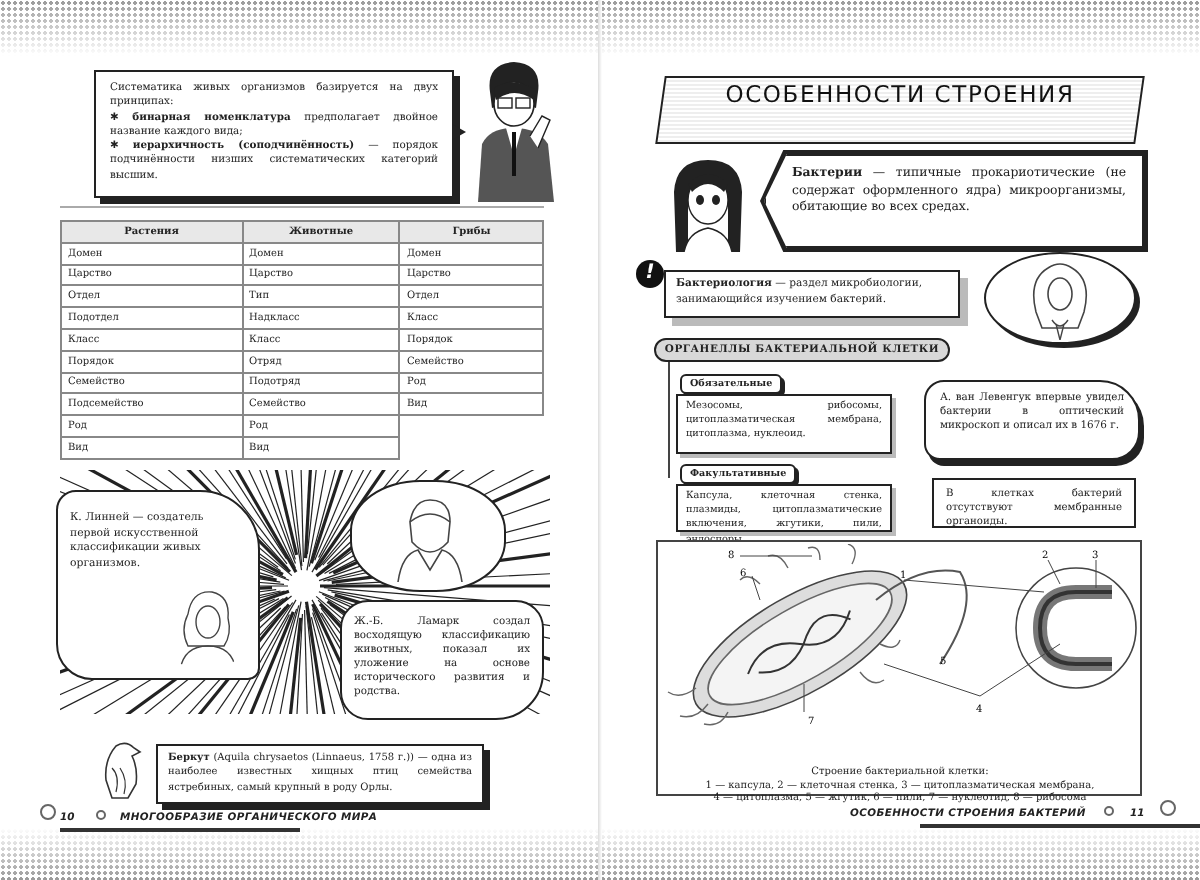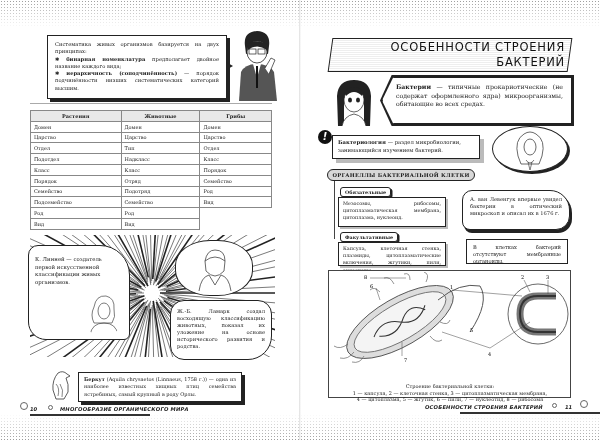--- a/index.html
+++ b/index.html
@@ -31,21 +31,21 @@
   .eagle { position: absolute; left: 50px; top: 370px; width: 22px; height: 30px; }
   .note-berkut { position: absolute; left: 78px; top: 372px; width: 164px; height: 30px; border: 1.3px solid #222; box-shadow: 3px 3px 0 #222; background: #fff; padding: 3px 5px; font-size: 5px; line-height: 7.3px; text-align: justify; }
   .footer-left { position: absolute; left: 20px; top: 402px; width: 250px; height: 14px; font-family: "DejaVu Sans", sans-serif; font-size: 5.2px; font-style: italic; font-weight: bold; }
   .footer-left .pg { position: absolute; left: 10px; top: 4px; }
   .footer-left .ttl { position: absolute; left: 40px; top: 4px; letter-spacing: 0.2px; }
   .footer-left .line { position: absolute; left: 10px; top: 12px; width: 120px; height: 1.5px; background: #333; }
   .swirl { position: absolute; width: 8px; height: 8px; border: 1px solid #666; border-radius: 50%; }
 
   
   .title-banner { position: absolute; left: 330px; top: 38px; width: 240px; height: 34px; background: repeating-linear-gradient(180deg, #fff 0 1px, #eee 1px 2px); border: 1.3px solid #222; transform: skewX(-8deg); }
-  .title-text { position: absolute; left: 335px; top: 40px; width: 230px; text-align: right; font-family: "DejaVu Sans", sans-serif; font-size: 11.5px; line-height: 15px; letter-spacing: 0.8px; color: #111; }
+  .title-text { position: absolute; left: 335px; top: 40px; width: 230px; text-align: center; font-family: "DejaVu Sans", sans-serif; font-size: 11.5px; line-height: 15px; letter-spacing: 0.8px; color: #111; }
   .char-girl { position: absolute; left: 332px; top: 78px; width: 44px; height: 48px; }
   .bubble-bact { position: absolute; left: 382px; top: 77px; width: 190px; height: 47px; border: 1.3px solid #222; background: #fff; clip-path: polygon(6% 0, 100% 0, 100% 100%, 6% 100%, 0 50%); padding: 5px 8px 5px 13px; font-size: 6.2px; line-height: 8.5px; text-align: justify; }
   .bubble-bact-border { position: absolute; left: 380px; top: 75px; width: 194px; height: 51px; background: #222; clip-path: polygon(6% 0, 100% 0, 100% 100%, 6% 100%, 0 50%); }
   .bubble-bact b { font-weight: bold; }
   .excl-icon { position: absolute; left: 318px; top: 130px; width: 14px; height: 14px; background: #111; border-radius: 50%; color: #fff; font-family: "DejaVu Sans", sans-serif; font-size: 10px; text-align: center; line-height: 14px; font-weight: bold; font-style: italic; }
   .box-bacteriology { position: absolute; left: 332px; top: 135px; width: 148px; height: 24px; border: 1.3px solid #222; background: #fff; padding: 3px 5px; font-size: 5.3px; line-height: 7.5px; box-shadow: 4px 4px 0 #bbb; }
   .portrait-leeuw { position: absolute; left: 492px; top: 126px; width: 76px; height: 46px; border: 1.5px solid #222; border-radius: 50%; background: #fff; box-shadow: 2px 2px 0 #222; }
   .organelle-header { position: absolute; left: 327px; top: 169px; width: 148px; height: 12px; background: #d8d8d8; border: 1.2px solid #222; border-radius: 6px; font-size: 5.2px; font-weight: bold; text-align: center; line-height: 10px; letter-spacing: 0.3px; }
   .tree-line { position: absolute; left: 334px; top: 181px; width: 1px; height: 58px; background: #444; }
   .tag { position: absolute; height: 10px; border: 1px solid #222; border-radius: 3px; background: #fff; font-size: 4.8px; font-weight: bold; line-height: 8px; padding: 0 4px; box-shadow: 1.5px 1.5px 0 #222; }
@@ -273,21 +273,20 @@
   <div class="swirl" style="left:0;top:0"></div>
   <span class="pg">10</span>
   <div class="swirl" style="left:28px;top:3px;width:5px;height:5px"></div>
   <span class="ttl">МНОГООБРАЗИЕ ОРГАНИЧЕСКОГО МИРА</span>
   <div class="line"></div>
 </div>
 
 <div class="title-banner"></div>
 <div class="title-text">
   <div>ОСОБЕННОСТИ СТРОЕНИЯ</div>
-  <div>БАКТЕРИЙ</div>
 </div>
 
 <svg class="char-girl" viewBox="0 0 44 48">
   <path d="M6 48 L5 18 Q6 2 22 2 Q38 2 39 18 L38 48 L32 48 L32 20 L12 20 L12 48 Z" fill="#222"></path>
   <ellipse cx="22" cy="22" rx="10" ry="12" fill="#fff" stroke="#222" stroke-width="0.7"></ellipse>
   <path d="M12 14 Q22 4 32 14 L30 18 Q22 10 14 18Z" fill="#222"></path>
   <ellipse cx="18" cy="22" rx="2" ry="2.5" fill="#222"></ellipse>
   <ellipse cx="26" cy="22" rx="2" ry="2.5" fill="#222"></ellipse>
   <path d="M10 48 Q12 38 22 36 Q32 38 34 48" fill="#fff" stroke="#222" stroke-width="0.7"></path>
 </svg>

